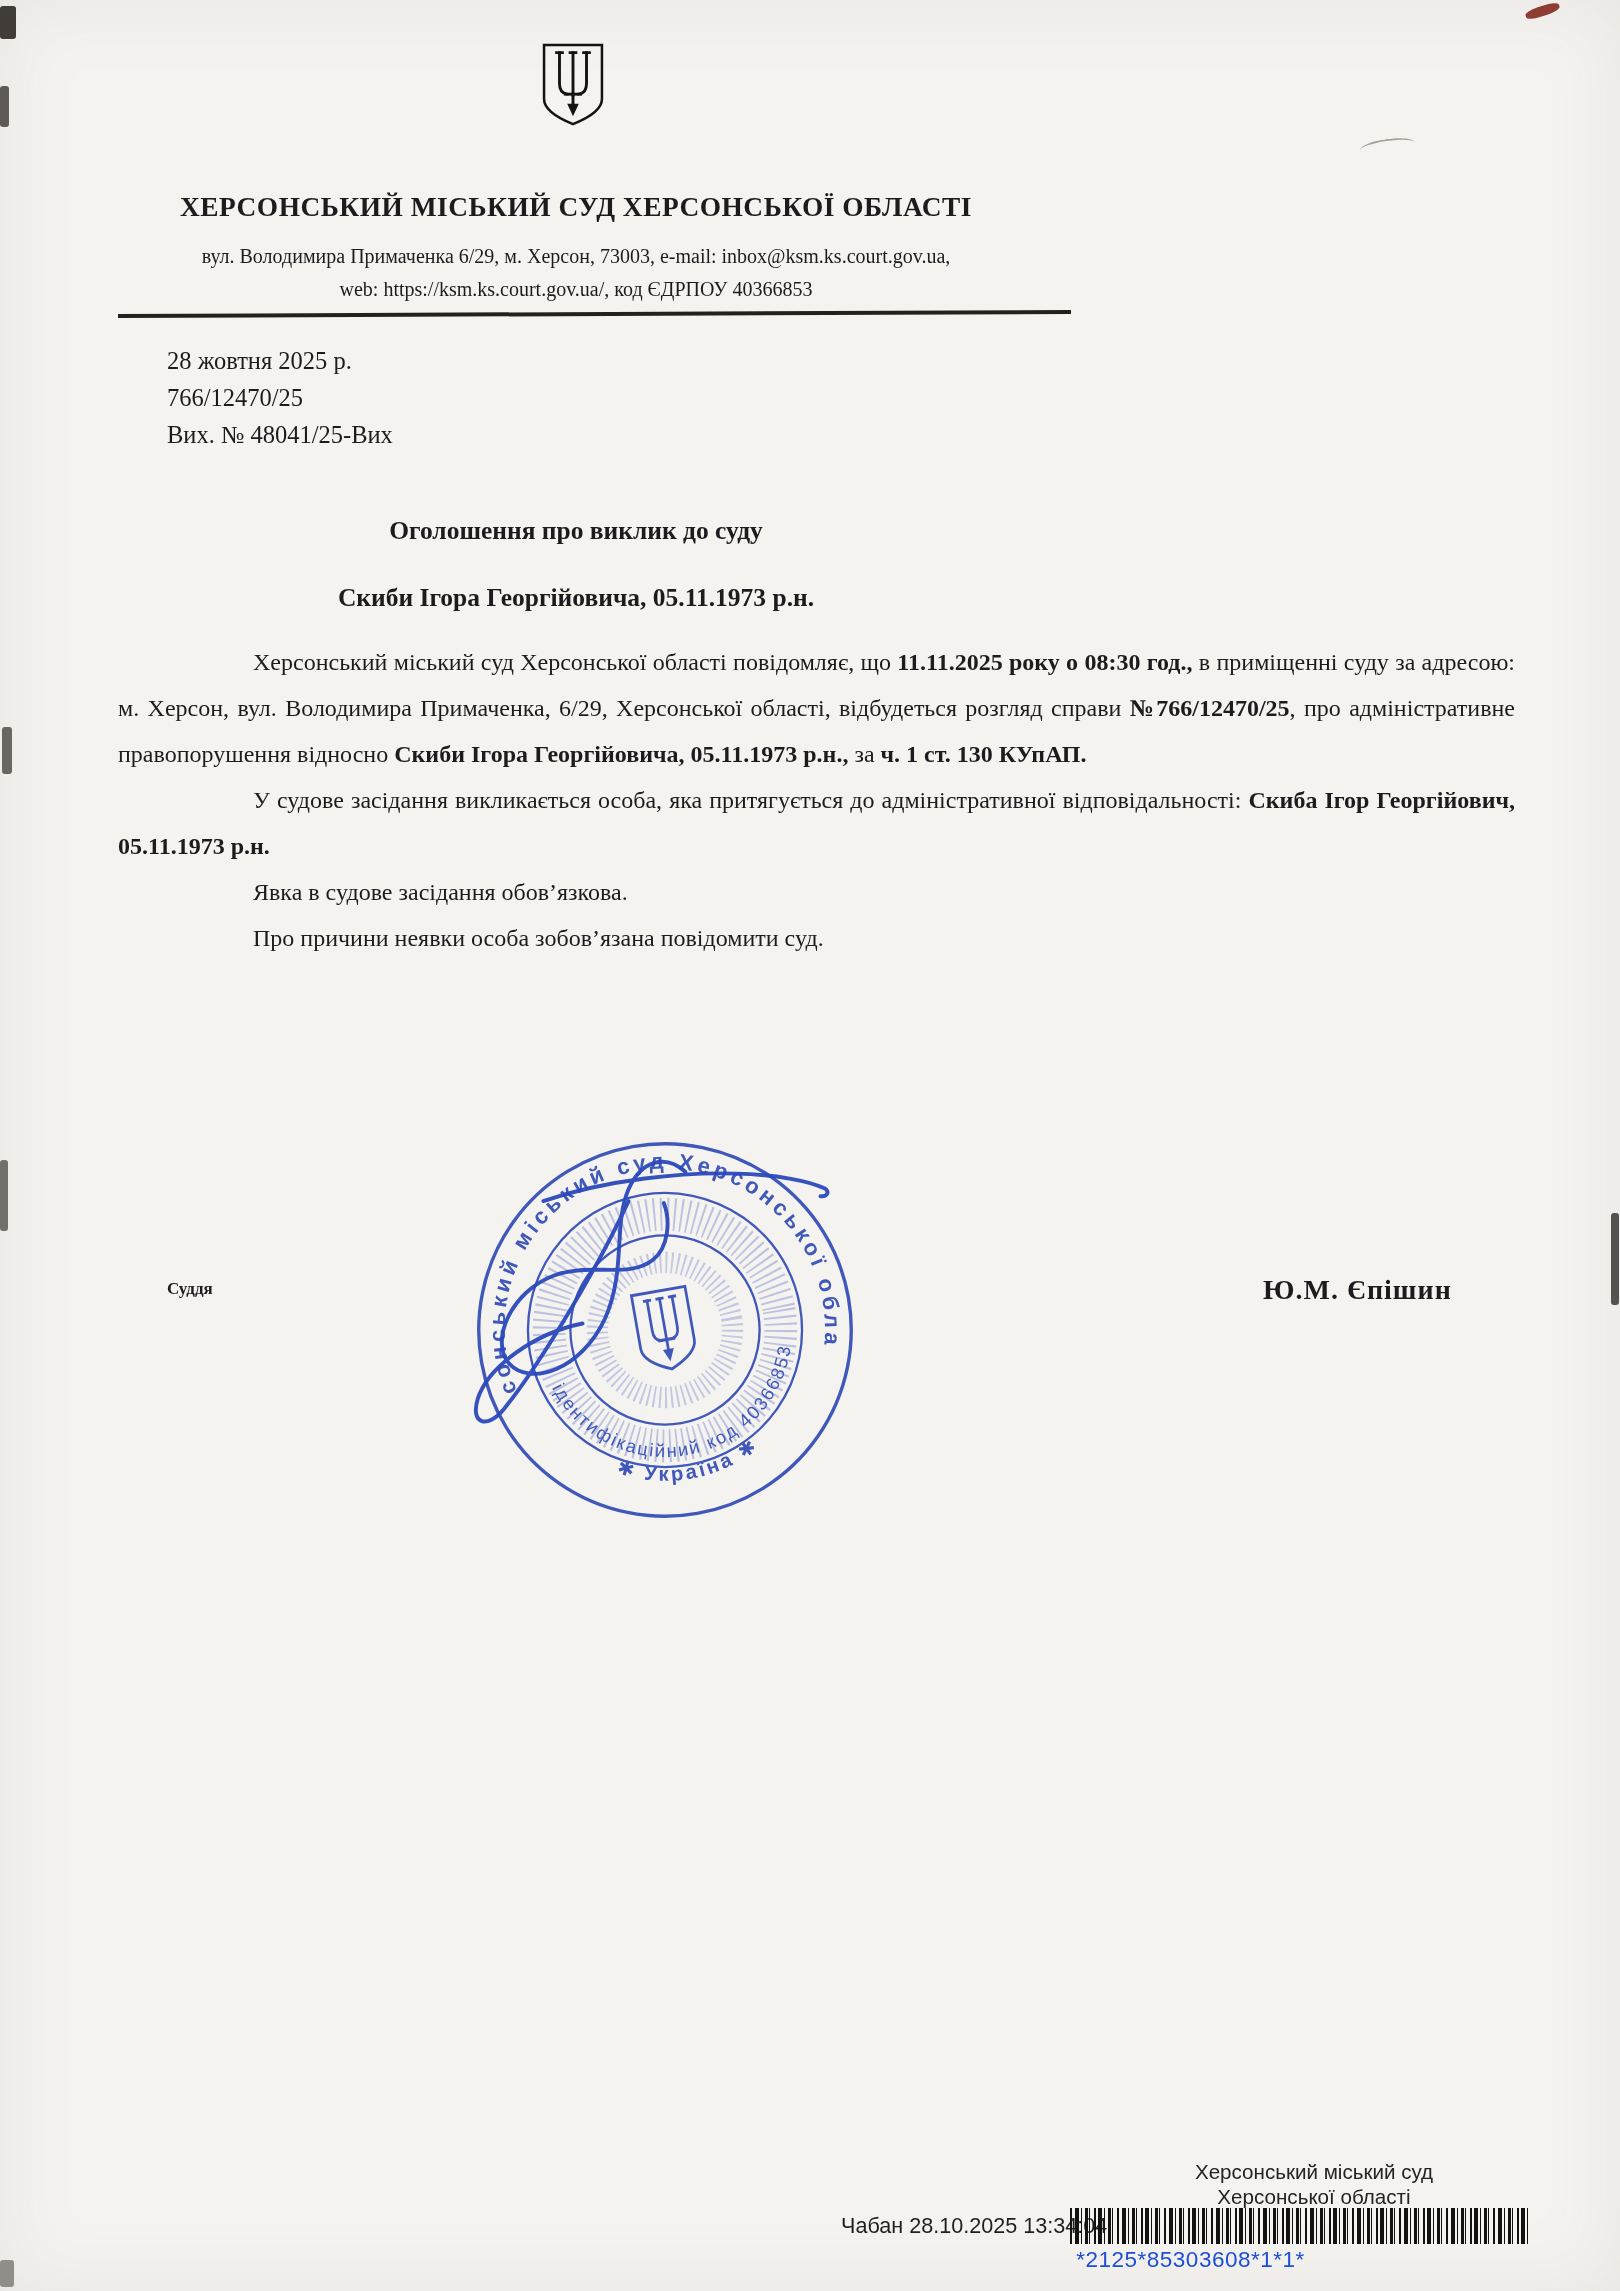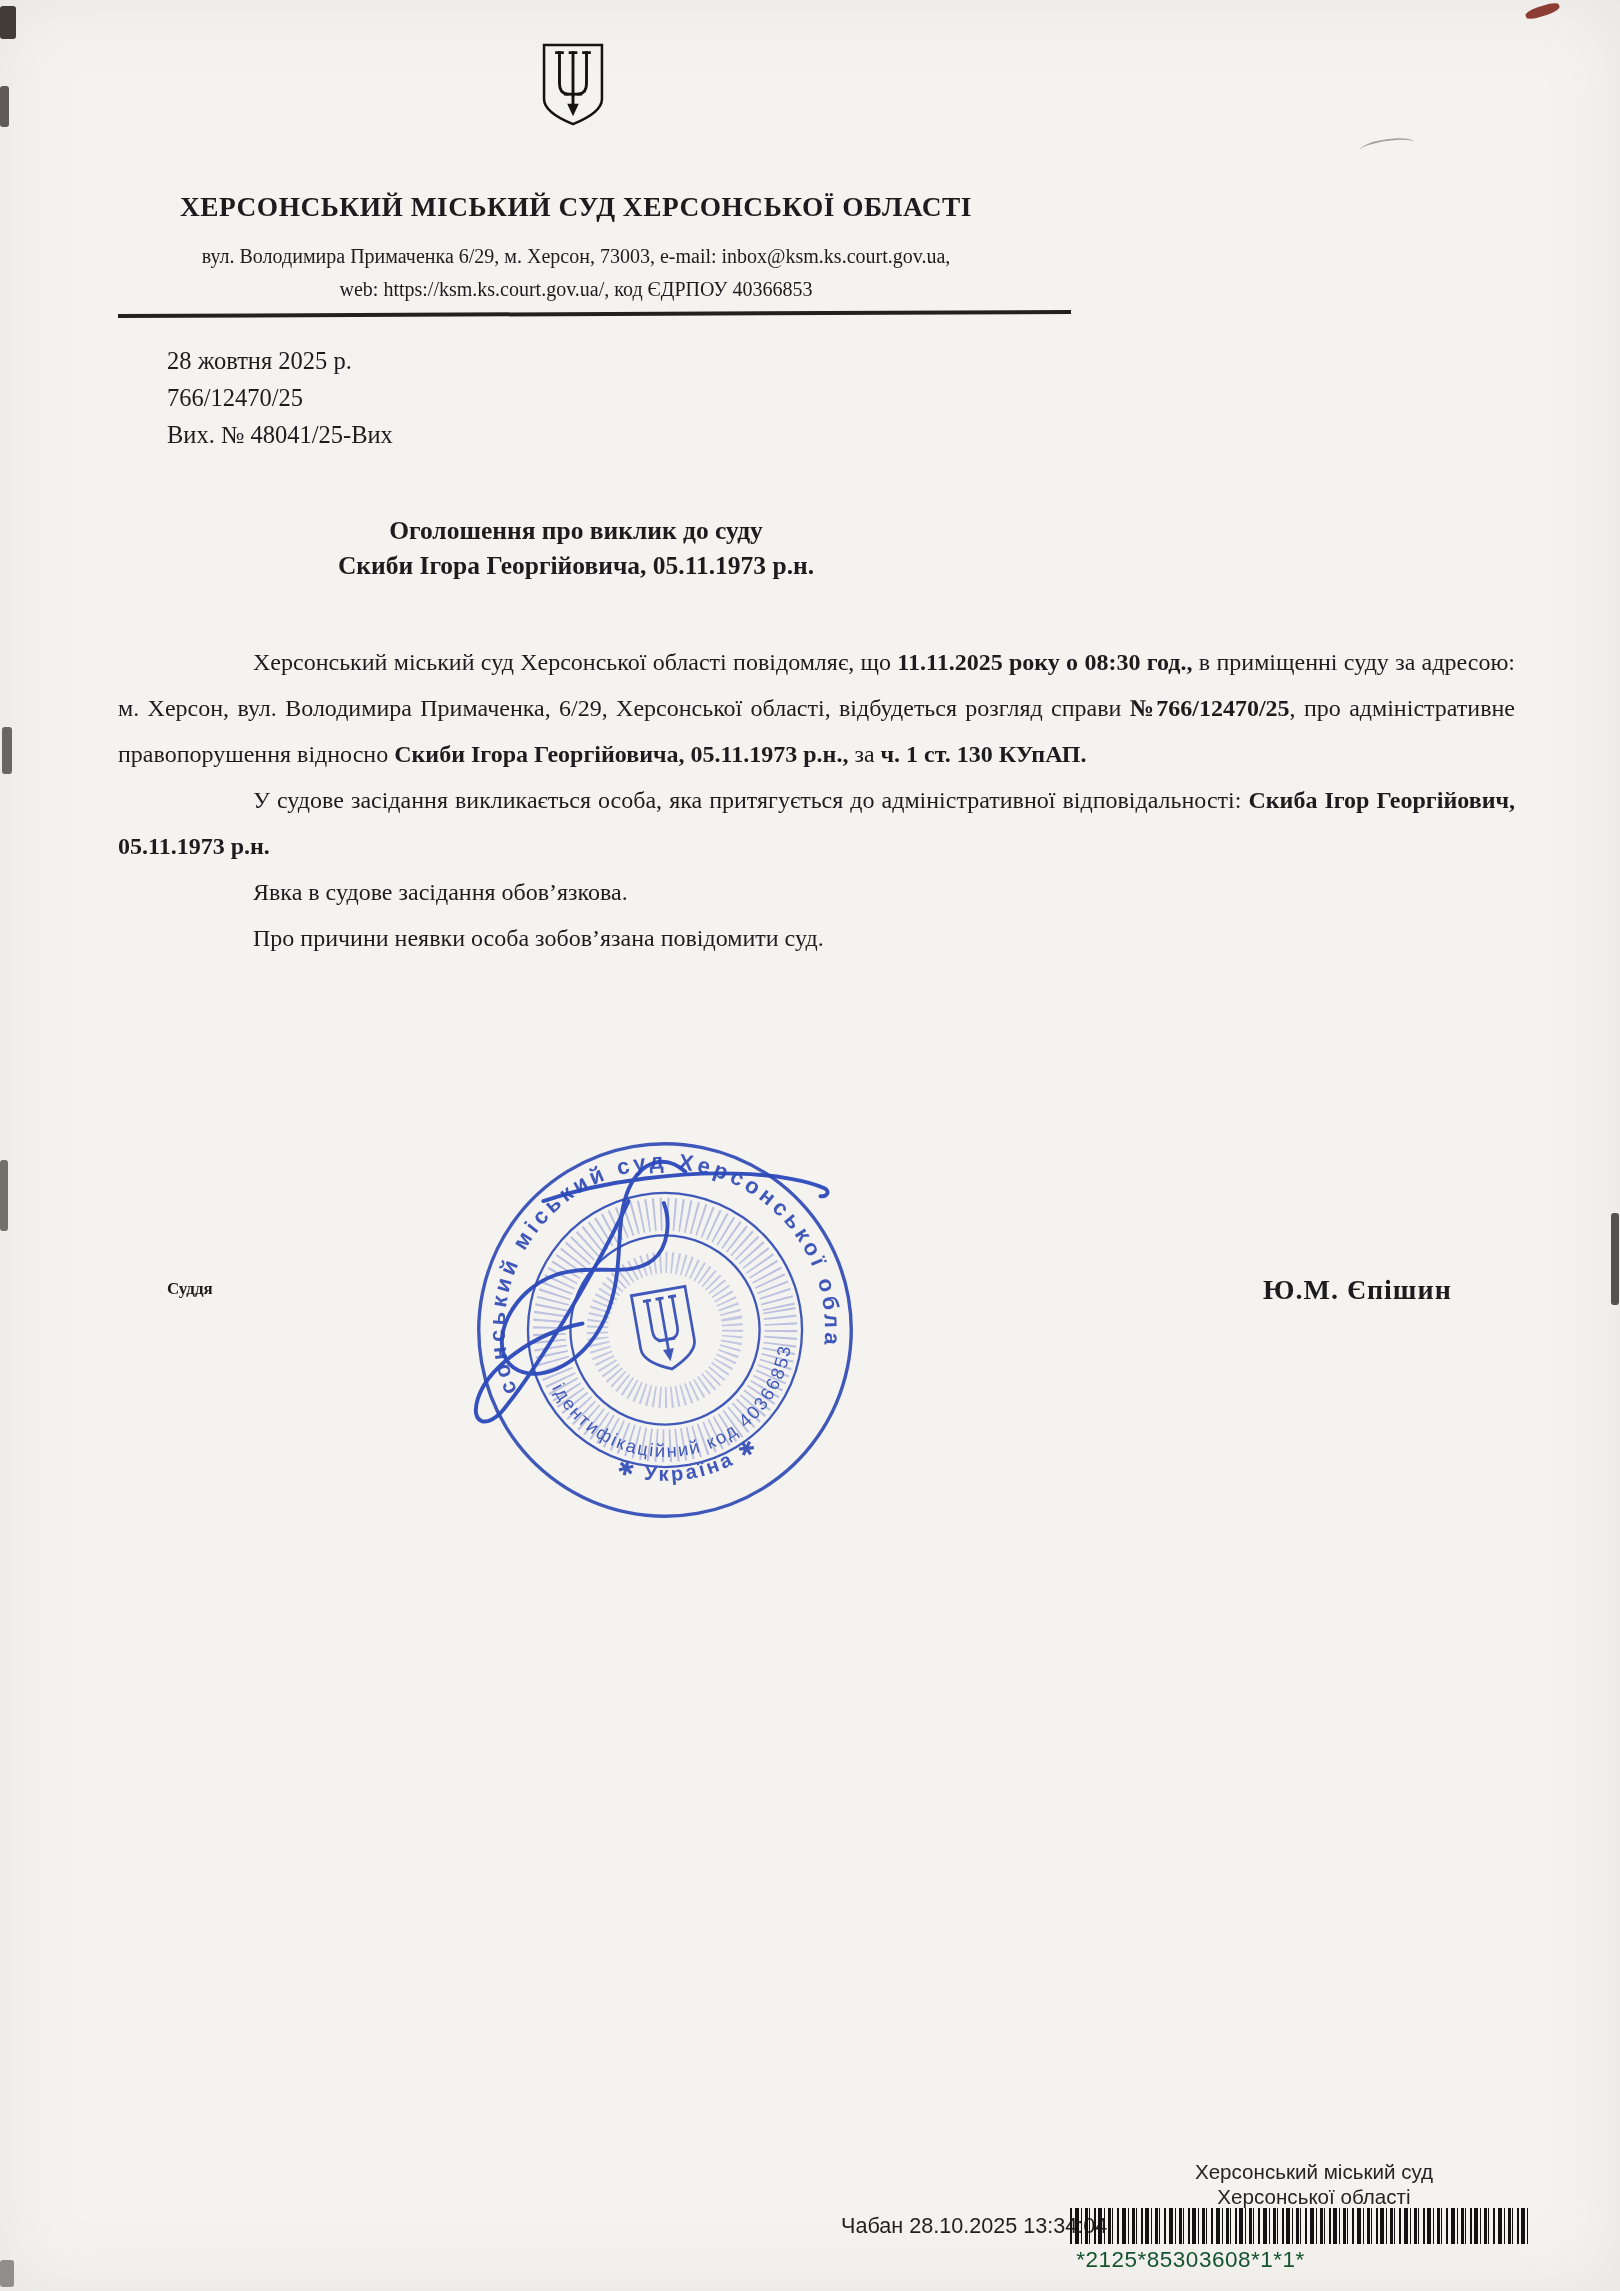--- a/index.html
+++ b/index.html
@@ -17,21 +17,21 @@
   .centered-col{position:absolute;left:0;width:1152px;text-align:center;}
   .emblem{position:absolute;left:540px;top:43px;width:66px;height:83px;}
   .court-name{top:192px;font-size:27.4px;font-weight:700;letter-spacing:0.5px;}
   .addr1{top:245px;font-size:20px;}
   .addr2{top:278px;font-size:20px;}
   .rule{position:absolute;left:118px;top:312px;width:953px;height:3.9px;background:#24201b;transform:rotate(-.25deg);}
   
   .ref-block{position:absolute;left:167px;top:342px;font-size:24.5px;line-height:37px;}
   
   .doc-title1{top:516px;font-size:25.5px;font-weight:700;}
-  .doc-title2{top:551px;font-size:25.5px;font-weight:700;text-align:center;}
+  .doc-title2{top:583px;font-size:25.5px;font-weight:700;text-align:center;}
   
   .body-text{
     position:absolute;left:118px;top:639px;width:1397px;
     font-size:24px;line-height:46px;text-align:justify;
   }
   .body-text p{margin:0;text-indent:135px;}
   
   .judge-label{position:absolute;left:167px;top:1279px;font-size:17px;font-weight:700;}
   .judge-name{position:absolute;left:1255px;top:1274px;font-size:28px;font-weight:700;letter-spacing:1px;margin-left:8px;}
   .stamp-svg{position:absolute;left:472px;top:1137px;width:386px;height:386px;opacity:.88;filter:blur(0.4px);}
@@ -42,21 +42,21 @@
   .operator{position:absolute;left:841px;top:2213px;font-family:"Liberation Sans","DejaVu Sans",sans-serif;
     font-size:21.6px;color:#1f1f1f;}
   .barcode{position:absolute;left:1070px;top:2208px;width:459px;height:36px;
     background:repeating-linear-gradient(90deg,
       #121212 0 2px,transparent 2px 4.9px,
       #121212 4.9px 8.8px,transparent 8.8px 10.8px,
       #121212 10.8px 11.8px,transparent 11.8px 14.7px,
       #121212 14.7px 17.6px,transparent 17.6px 18.6px,
       #121212 18.6px 19.6px,transparent 19.6px 23.5px);}
   .barcode-label{position:absolute;left:980px;top:2247px;width:421px;text-align:center;
-    font-family:"Liberation Sans","DejaVu Sans",sans-serif;font-size:22.5px;color:#14532d;letter-spacing:0.5px;}
+    font-family:"Liberation Sans","DejaVu Sans",sans-serif;font-size:22.5px;color:#1d4ed8;letter-spacing:0.5px;}
   
   .artifact{position:absolute;background:#221d18;border-radius:2.9px;}
   .a-tl1{left:0;top:5.9px;width:15.7px;height:33px;opacity:.85;}
   .a-tl2{left:0;top:86px;width:8.8px;height:41px;opacity:.7;}
   .a-red{left:1525px;top:5.9px;width:35px;height:9.8px;background:#7d1d14;transform:rotate(-18deg);opacity:.85;border-radius:40%;}
   .a-squiggle{left:1360px;top:139px;width:55px;height:12.7px;background:none;border-top:2.9px solid #8f8880;border-radius:50%;transform:rotate(-8deg);opacity:.75;}
   .a-l1{left:2px;top:727px;width:9.8px;height:47px;opacity:.65;}
   .a-l2{left:0;top:1160px;width:7.8px;height:71px;opacity:.6;}
   .a-r1{left:1611px;top:1213px;width:7.8px;height:92px;opacity:.75;}
   .a-bl{left:0;top:2260px;width:13.7px;height:27.4px;opacity:.45;}

